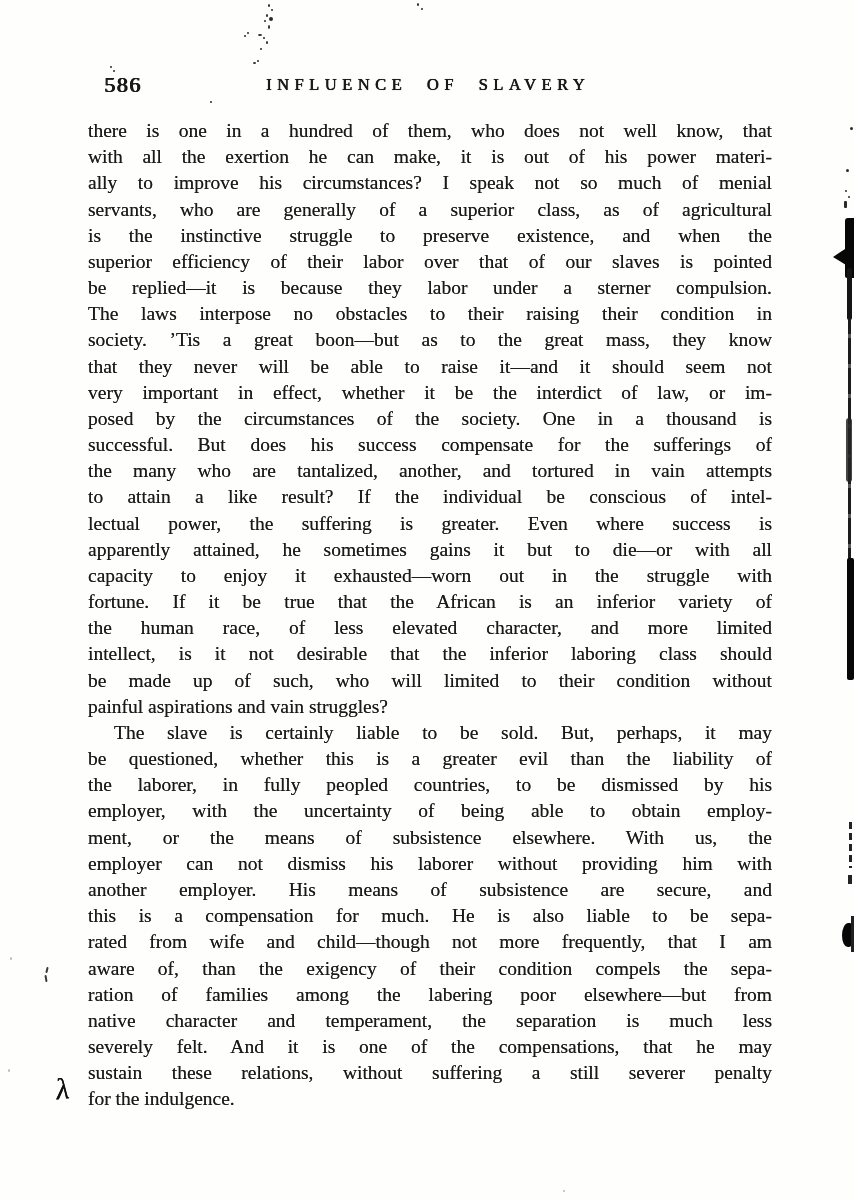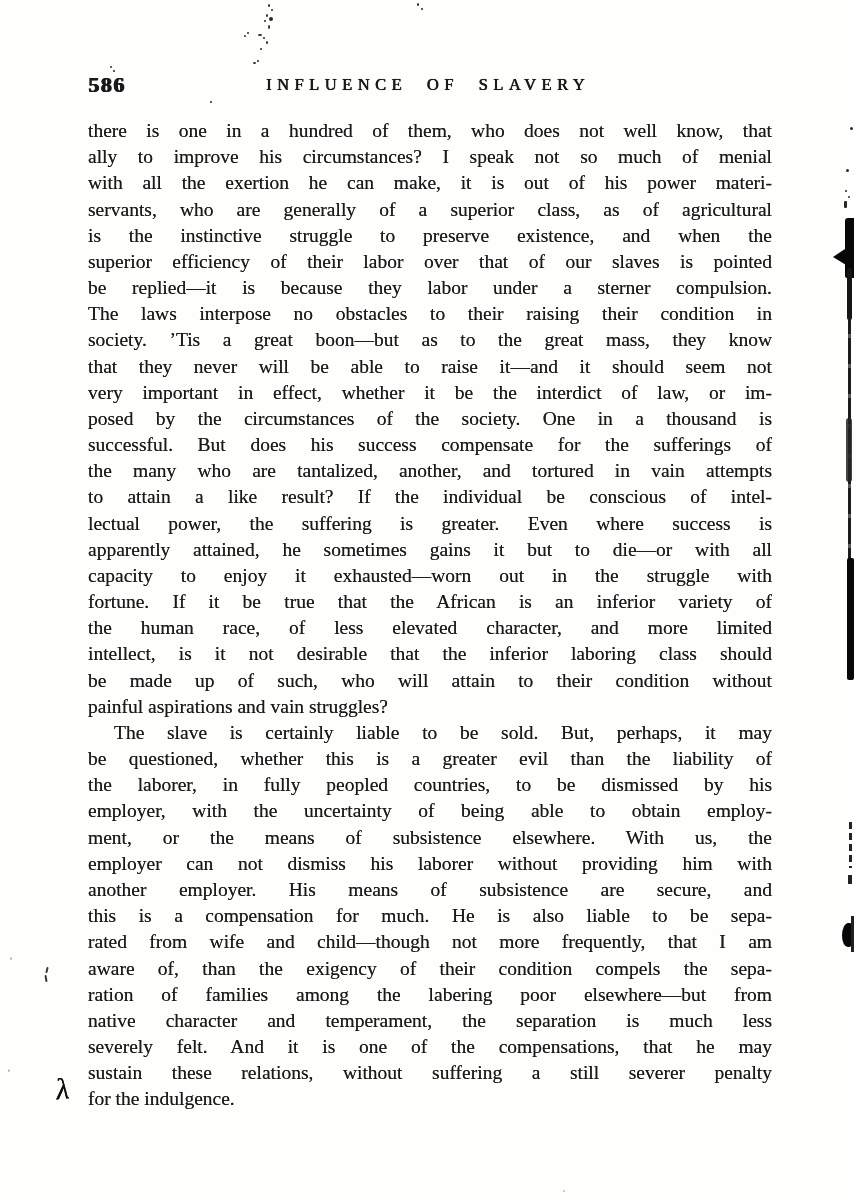--- a/index.html
+++ b/index.html
@@ -7,22 +7,22 @@
     width:854px;height:1200px;position:relative;overflow:hidden;
     background:#ffffff;
     font-family:"Liberation Serif","DejaVu Serif",serif;
     color:#1a1a1a;
   }
   .page{position:absolute;inset:0;background:#fefefd;}
 
   
   .header-row{position:absolute;top:72px;left:88px;width:684px;height:28px;}
   .page-number{
-    position:absolute;left:0;top:0;
-    font-size:22px;font-weight:bold;letter-spacing:1.5px;
+    position:absolute;left:16px;top:0;
+    font-size:22px;font-weight:normal;letter-spacing:1.5px;
     text-shadow:0.9px 0 0 #161616, 0 0 0.6px #161616;
   }
   .running-title{
     position:absolute;left:142px;top:3px;
     font-size:16.5px;letter-spacing:5.5px;word-spacing:10px;
     text-shadow:0 0 0.7px #1a1a1a, 0.4px 0 0 #1a1a1a;
     white-space:nowrap;
     margin-left:36px;
   }
 
@@ -60,41 +60,41 @@
 <div class="page">
 
   <div class="header-row">
     <span class="page-number">586</span>
     <span class="running-title">INFLUENCE OF SLAVERY</span>
   </div>
 
   <div class="body-text">
       <div class="paragraph">
         <div class="line">there is one in a hundred of them, who does not well know, that</div>
+        <div class="line">with all the exertion he can make, it is out of his power materi-</div>
         <div class="line">ally to improve his circumstances? I speak not so much of menial</div>
-        <div class="line">with all the exertion he can make, it is out of his power materi-</div>
         <div class="line">servants, who are generally of a superior class, as of agricultural</div>
         <div class="line">is the instinctive struggle to preserve existence, and when the</div>
         <div class="line">superior efficiency of their labor over that of our slaves is pointed</div>
         <div class="line">be replied—it is because they labor under a sterner compulsion.</div>
         <div class="line">The laws interpose no obstacles to their raising their condition in</div>
         <div class="line">society. ’Tis a great boon—but as to the great mass, they know</div>
         <div class="line">that they never will be able to raise it—and it should seem not</div>
         <div class="line">very important in effect, whether it be the interdict of law, or im-</div>
         <div class="line">posed by the circumstances of the society. One in a thousand is</div>
         <div class="line">successful. But does his success compensate for the sufferings of</div>
         <div class="line">the many who are tantalized, another, and tortured in vain attempts</div>
         <div class="line">to attain a like result? If the individual be conscious of intel-</div>
         <div class="line">lectual power, the suffering is greater. Even where success is</div>
         <div class="line">apparently attained, he sometimes gains it but to die—or with all</div>
         <div class="line">capacity to enjoy it exhausted—worn out in the struggle with</div>
         <div class="line">fortune. If it be true that the African is an inferior variety of</div>
         <div class="line">the human race, of less elevated character, and more limited</div>
         <div class="line">intellect, is it not desirable that the inferior laboring class should</div>
-        <div class="line">be made up of such, who will attain to their condition without</div>
+        <div class="line">be made up of such, who will limited to their condition without</div>
         <div class="line last">painful aspirations and vain struggles?</div>
       </div>
       <div class="paragraph">
         <div class="line indent">The slave is certainly liable to be sold. But, perhaps, it may</div>
         <div class="line">be questioned, whether this is a greater evil than the liability of</div>
         <div class="line">the laborer, in fully peopled countries, to be dismissed by his</div>
         <div class="line">employer, with the uncertainty of being able to obtain employ-</div>
         <div class="line">ment, or the means of subsistence elsewhere. With us, the</div>
         <div class="line">employer can not dismiss his laborer without providing him with</div>
         <div class="line">another employer. His means of subsistence are secure, and</div>

